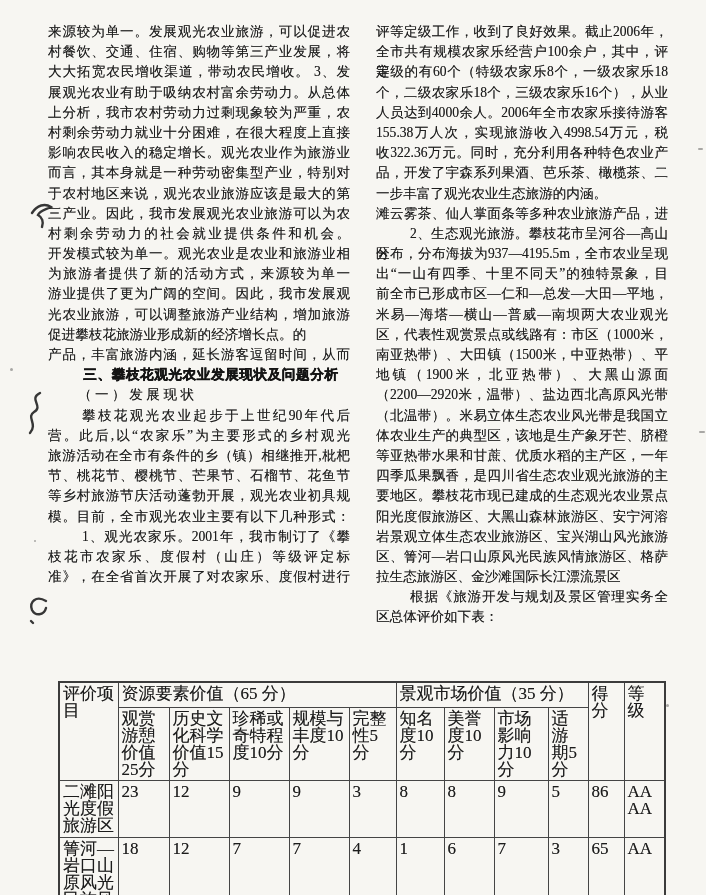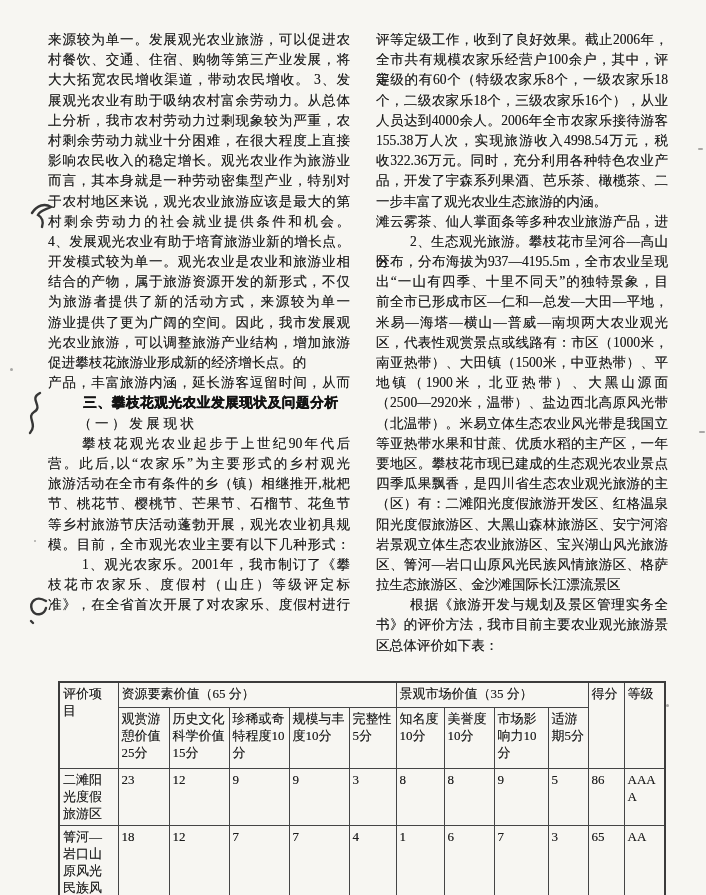--- a/index.html
+++ b/index.html
@@ -3,39 +3,39 @@
 <meta charset="utf-8">
 <style>
   html,body{margin:0;padding:0;}
   body{
     width:706px;height:895px;position:relative;overflow:hidden;
     background:#f7f6f2;
     font-family:"Liberation Serif","DejaVu Serif",serif;
     color:#1d1d1d;
   }
   .page{position:absolute;inset:0;}
-  .col{position:absolute;top:30px;}
+  .col{position:absolute;top:22px;}
   .col-left{left:48px;width:302px;}
   .col-right{left:376px;width:292px;}
   .line{
     font-size:13.6px;line-height:20.2px;height:20.2px;overflow:visible;
     text-align:justify;text-align-last:justify;
     white-space:normal;
     text-shadow:0 0 .4px rgba(20,20,20,.55);
   }
   .end{text-align-last:left;}
   .ind{text-indent:2.5em;}
   .hd{font-weight:bold;text-indent:2.6em;padding-right:12px;-webkit-text-stroke:.35px #141414;}
   .sub{text-align-last:left;text-indent:2.2em;letter-spacing:3.5px;}
   
   .tbl-wrap{position:absolute;left:58px;top:681px;}
   table{border-collapse:collapse;table-layout:fixed;width:606px;background:transparent;border:2px solid #3c3c3c;}
   th,td{
     border:1px solid #454545;vertical-align:top;text-align:left;
-    font-weight:normal;padding:2px 3px;font-size:13px;line-height:17px;
+    font-weight:normal;padding:2px 3px;font-size:17px;line-height:17px;
     font-family:"Liberation Serif","DejaVu Serif",serif;color:#1c1c1c;
     overflow:hidden;text-shadow:0 0 .4px rgba(20,20,20,.5);
   }
   tr.group-row th{height:20px;}
   tr.sub-row th{height:56px;}
   tr.data-row-0 td{height:52px;margin-top:21px;}
   tr.data-row-1 td{height:70px;}
   td.grade{word-break:break-all;}
   
   .ink{position:absolute;}
@@ -50,24 +50,23 @@
   <div class="col col-left" id="left-col">
       <div class="line">来源较为单一。发展观光农业旅游，可以促进农</div>
       <div class="line">村餐饮、交通、住宿、购物等第三产业发展，将</div>
       <div class="line">大大拓宽农民增收渠道，带动农民增收。  3、发</div>
       <div class="line">展观光农业有助于吸纳农村富余劳动力。从总体</div>
       <div class="line">上分析，我市农村劳动力过剩现象较为严重，农</div>
       <div class="line">村剩余劳动力就业十分困难，在很大程度上直接</div>
       <div class="line">影响农民收入的稳定增长。观光农业作为旅游业</div>
       <div class="line">而言，其本身就是一种劳动密集型产业，特别对</div>
       <div class="line">于农村地区来说，观光农业旅游应该是最大的第</div>
+      <div class="line">三产业。因此，我市发展观光农业旅游可以为农</div>
       <div class="line">村剩余劳动力的社会就业提供条件和机会。</div>
-      <div class="line">4、发展观光农业有助于培育旅游业新的增长点。</div>
       <div class="line">开发模式较为单一。观光农业是农业和旅游业相</div>
-      <div class="line">结合的产物，属于旅游资源开发的新形式，不仅</div>
       <div class="line">为旅游者提供了新的活动方式，来源较为单一</div>
       <div class="line">游业提供了更为广阔的空间。因此，我市发展观</div>
       <div class="line">光农业旅游，可以调整旅游产业结构，增加旅游</div>
       <div class="line end">促进攀枝花旅游业形成新的经济增长点。的</div>
       <div class="line">产品，丰富旅游内涵，延长游客逗留时间，从而</div>
       <div class="line hd">三、攀枝花观光农业发展现状及问题分析</div>
       <div class="line sub">（一）发展现状</div>
       <div class="line ind">攀枝花观光农业起步于上世纪90年代后</div>
       <div class="line">营。此后,以“农家乐”为主要形式的乡村观光</div>
       <div class="line">旅游活动在全市有条件的乡（镇）相继推开,枇杷</div>
@@ -90,32 +89,31 @@
       <div class="line end">一步丰富了观光农业生态旅游的内涵。</div>
       <div class="line">滩云雾茶、仙人掌面条等多种农业旅游产品，进</div>
       <div class="line ind">2、生态观光旅游。攀枝花市呈河谷—高山区</div>
       <div class="line">分布，分布海拔为937—4195.5m，全市农业呈现</div>
       <div class="line">出“一山有四季、十里不同天”的独特景象，目</div>
       <div class="line">前全市已形成市区—仁和—总发—大田—平地，</div>
       <div class="line">米易—海塔—横山—普威—南坝两大农业观光</div>
       <div class="line">区，代表性观赏景点或线路有：市区（1000米，</div>
       <div class="line">南亚热带）、大田镇（1500米，中亚热带）、平</div>
       <div class="line">地镇（1900米，北亚热带）、大黑山源面</div>
-      <div class="line">（2500—2920米，温带）、盐边西北高原风光带</div>
+      <div class="line">（2200—2920米，温带）、盐边西北高原风光带</div>
       <div class="line">（北温带）。米易立体生态农业风光带是我国立</div>
+      <div class="line">体农业生产的典型区，该地是生产象牙芒、脐橙</div>
       <div class="line">等亚热带水果和甘蔗、优质水稻的主产区，一年</div>
+      <div class="line">四季瓜果飘香，是四川省生态农业观光旅游的主</div>
       <div class="line">要地区。攀枝花市现已建成的生态观光农业景点</div>
-      <div class="line">四季瓜果飘香，是四川省生态农业观光旅游的主</div>
-      <div class="line">（区）有：二滩阳光度假旅游开发区、红格温泉</div>
       <div class="line">阳光度假旅游区、大黑山森林旅游区、安宁河溶</div>
       <div class="line">岩景观立体生态农业旅游区、宝兴湖山风光旅游</div>
       <div class="line">区、箐河—岩口山原风光民族风情旅游区、格萨</div>
       <div class="line end">拉生态旅游区、金沙滩国际长江漂流景区</div>
       <div class="line ind">根据《旅游开发与规划及景区管理实务全</div>
-      <div class="line">书》的评价方法，我市目前主要农业观光旅游景</div>
       <div class="line end">区总体评价如下表：</div>
     </div>
 
   <div class="tbl-wrap">
     <table id="eval-table">
       <colgroup>
         <col style="width:59px">
           <col style="width:51px">
           <col style="width:60px">
           <col style="width:60px">

